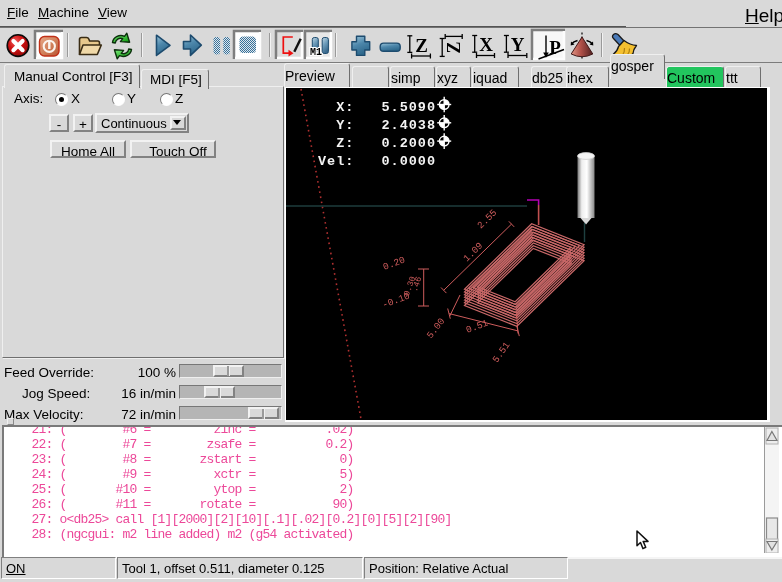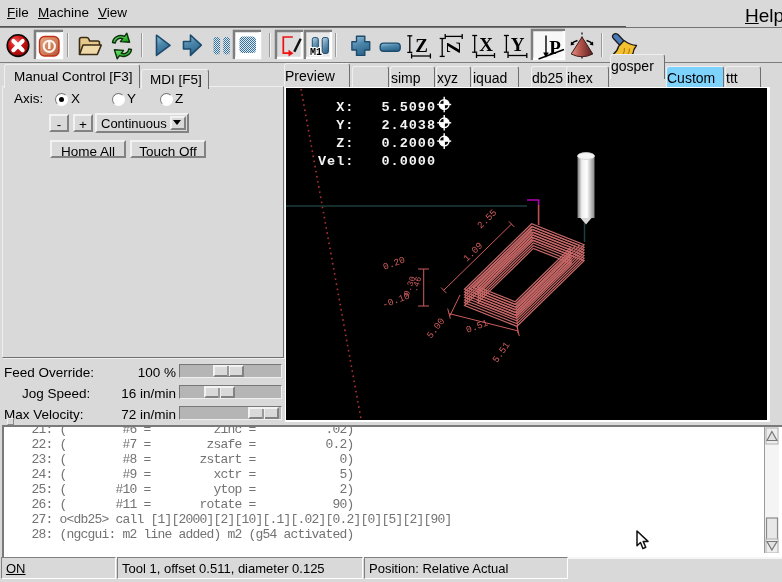--- a/index.html
+++ b/index.html
@@ -228,21 +228,21 @@
 <div class="abs raised" style="left:73px;top:114px;width:16px;height:14px;text-align:center;"><span style="font-size:13.5px;position:relative;top:-1px;">+</span></div>
 
 <div class="abs raised" style="left:95px;top:113px;width:90px;height:16px;">
   <div class="abs" style="left:4px;top:1px;font-size:13px;">Continuous</div>
   <div class="abs raised" style="left:73px;top:1px;width:12px;height:10px;">
     <div class="abs" style="left:1px;top:2px;width:0;height:0;border-left:4.5px solid transparent;border-right:4.5px solid transparent;border-top:5px solid #000;"></div>
   </div>
 </div>
 
 <div class="abs raised" style="left:50px;top:140px;width:72px;height:14px;text-align:center;"><span style="font-size:13.5px;">Home All</span></div>
-<div class="abs raised" style="left:130px;top:140px;width:72px;height:14px;text-align:center;"><span style="font-size:13.5px;">Touch Off</span></div>
+<div class="abs raised" style="left:130px;top:140px;width:72px;height:14px;text-align:center;padding-left:10px;"><span style="font-size:13.5px;">Touch Off</span></div>
 
 <div class="abs" style="left:4px;top:365px;font-size:13.5px;">Feed Override:</div>
 <div class="abs" style="left:60px;top:365px;width:116px;text-align:right;font-size:13.5px;">100 %</div>
 <div class="abs" style="left:4px;top:386px;font-size:13.5px;margin-left:18px;">Jog Speed:</div>
 <div class="abs" style="left:60px;top:386px;width:116px;text-align:right;font-size:13.5px;">16 in/min</div>
 <div class="abs" style="left:4px;top:407px;font-size:13.5px;">Max Velocity:</div>
 <div class="abs" style="left:60px;top:407px;width:116px;text-align:right;font-size:13.5px;">72 in/min</div>
 
 <div class="abs" style="left:179px;top:364px;width:101px;height:12px;background:#b5b5b5;border-top:1px solid #777;border-left:1px solid #777;border-right:1px solid #efefef;border-bottom:1px solid #efefef;">
   <div class="abs raised" style="left:33px;top:0px;width:27px;height:8px;">
@@ -264,21 +264,21 @@
 .rtab{position:absolute;background:#d9d9d9;border-left:1px solid #efefef;border-top:1px solid #efefef;border-right:1px solid #6f6f6f;border-radius:3px 3px 0 0;font-size:14px;text-align:left;}
 </style>
 <div class="rtab" style="left:284px;top:63px;width:64px;height:24px;padding-top:4px;">Preview</div>
 <div class="rtab" style="left:352px;top:66px;width:35px;height:21px;padding-top:17px;">DRO</div>
 <div class="rtab" style="left:390px;top:66px;width:43px;height:21px;padding-top:3px;">simp</div>
 <div class="rtab" style="left:436px;top:66px;width:33px;height:21px;padding-top:3px;">xyz</div>
 <div class="rtab" style="left:472px;top:66px;width:45px;height:21px;padding-top:3px;">iquad</div>
 <div class="rtab" style="left:531px;top:66px;width:43px;height:21px;padding-top:3px;">db25</div>
 <div class="rtab" style="left:566px;top:66px;width:41px;height:21px;padding-top:3px;">ihex</div>
 <div class="rtab" style="left:610px;top:54px;width:53px;height:21px;padding-top:3px;">gosper</div>
-<div class="rtab" style="left:666px;top:66px;width:56px;height:21px;padding-top:3px;background:#7dd3fc;">Custom</div>
+<div class="rtab" style="left:666px;top:66px;width:56px;height:21px;padding-top:3px;background:#22c55e;">Custom</div>
 <div class="rtab" style="left:725px;top:66px;width:34px;height:21px;padding-top:3px;">ttt</div>
 
 <div class="abs" style="left:285px;top:87px;width:485px;height:335px;background:#fff;"></div>
 <div class="abs" style="left:286px;top:88px;width:481px;height:332px;background:#000;overflow:hidden;" id="canvas">
 <svg width="481" height="332" viewBox="0 0 481 332" style="position:absolute;left:0;top:0;">
   <defs>
     <linearGradient id="gTool" x1="0" y1="0" x2="1" y2="0">
       <stop offset="0%" stop-color="#777"></stop>
           <stop offset="25%" stop-color="#eee"></stop>
           <stop offset="55%" stop-color="#fff"></stop>
@@ -359,21 +359,21 @@
   <line x1="158.2" y1="26.999999999999996" x2="158.2" y2="42.599999999999994" stroke="#fff" stroke-width="1.4"></line>
   <path d="M158.2,53.1 L158.2,48.300000000000004 A4.8,4.8 0 0 1 163.0,53.1 Z M158.2,53.1 L158.2,57.9 A4.8,4.8 0 0 1 153.39999999999998,53.1 Z" fill="#fff"></path>
   <circle cx="158.2" cy="53.1" r="4.8" fill="none" stroke="#fff" stroke-width="1.4"></circle>
   <line x1="151.2" y1="53.1" x2="165.2" y2="53.1" stroke="#fff" stroke-width="1.4"></line>
   <line x1="158.2" y1="45.300000000000004" x2="158.2" y2="60.9" stroke="#fff" stroke-width="1.4"></line>
   </g>
 </svg>
 </div>
 
 <div class="abs" style="left:2px;top:425px;width:778px;height:130px;border-top:2px solid #7a7a7a;border-left:2px solid #7a7a7a;border-right:2px solid #f5f5f5;border-bottom:2px solid #f5f5f5;background:#fff;overflow:hidden;">
-  <pre id="gcode" style="margin:0;position:absolute;left:27.5px;top:-5px;font-family:'Liberation Mono',monospace;font-size:13px;letter-spacing:-0.8px;line-height:15px;color:#737373;">21: (        #6 =         zinc =          .02)
+  <pre id="gcode" style="margin:0;position:absolute;left:27.5px;top:-5px;font-family:'Liberation Mono',monospace;font-size:13px;letter-spacing:-0.8px;line-height:15px;color:#ec4899;">21: (        #6 =         zinc =          .02)
 22: (        #7 =        zsafe =          0.2)
 23: (        #8 =       zstart =            0)
 24: (        #9 =         xctr =            5)
 25: (       #10 =         ytop =            2)
 26: (       #11 =       rotate =           90)
 27: o&lt;db25&gt; call [1][2000][2][10][.1][.02][0.2][0][5][2][90]
 28: (ngcgui: m2 line added) m2 (g54 activated)</pre>
 
   <svg class="abs" style="left:760px;top:0;" width="15" height="126" viewBox="0 0 15 126">
     <rect x="0" y="0" width="15" height="126" fill="#f4f4f4"></rect>

